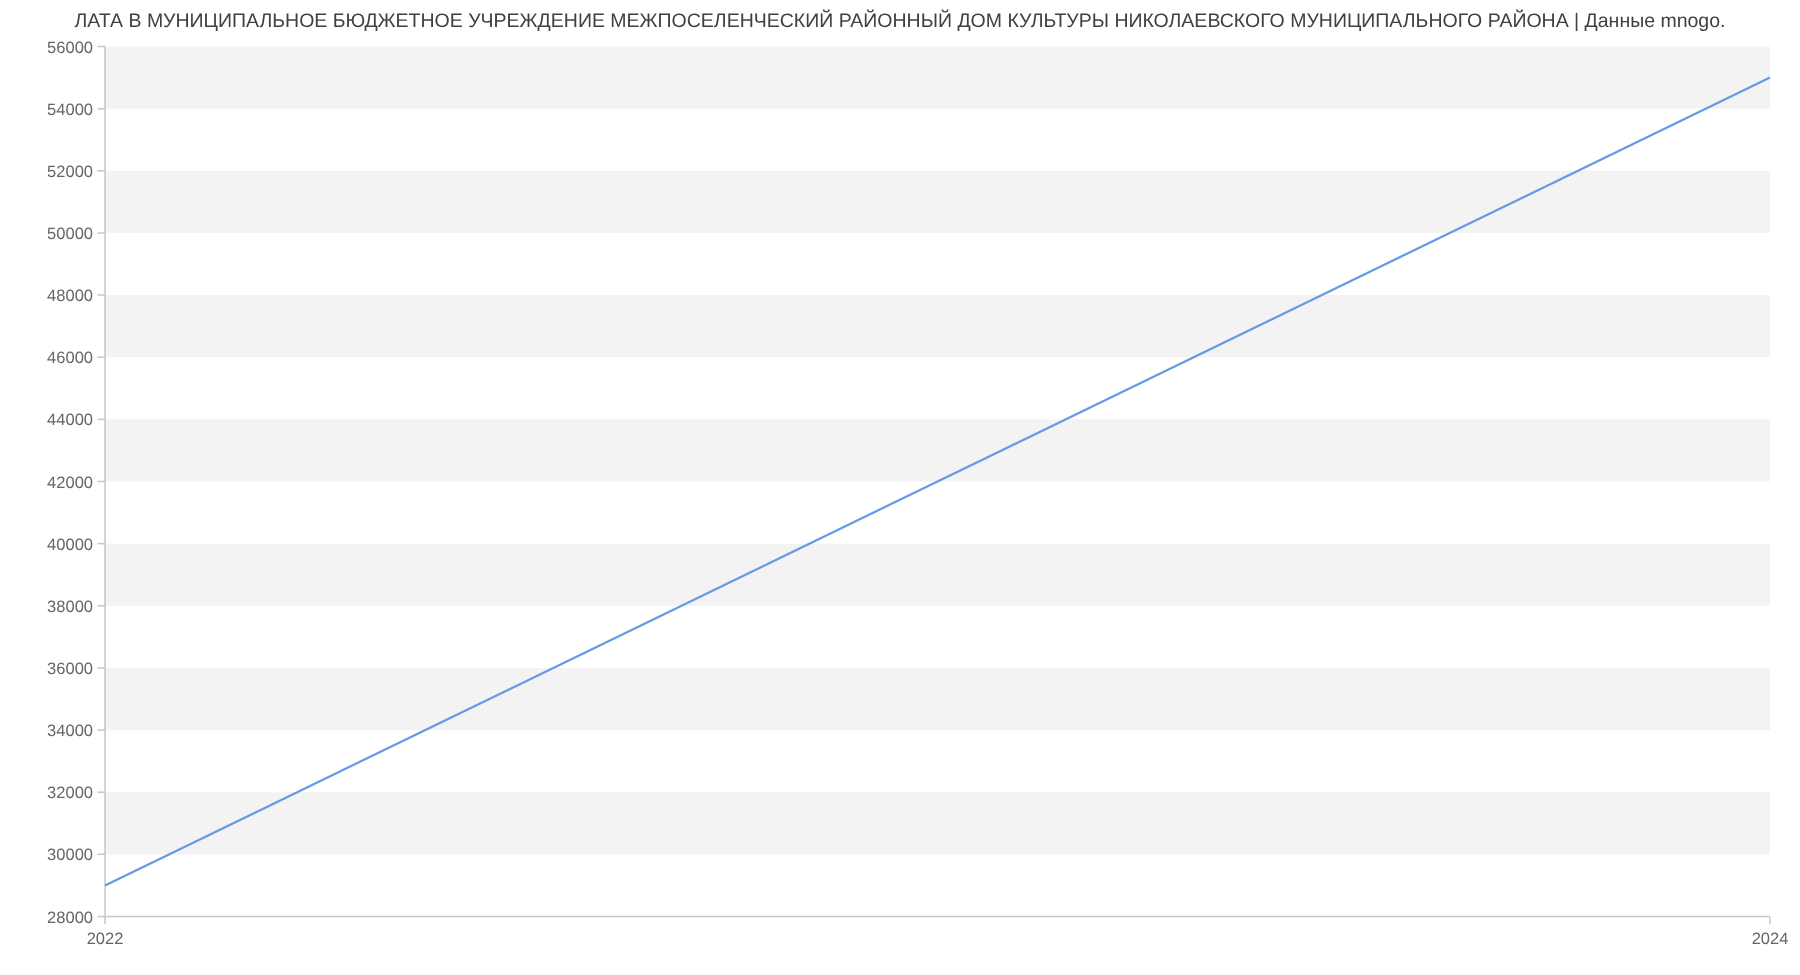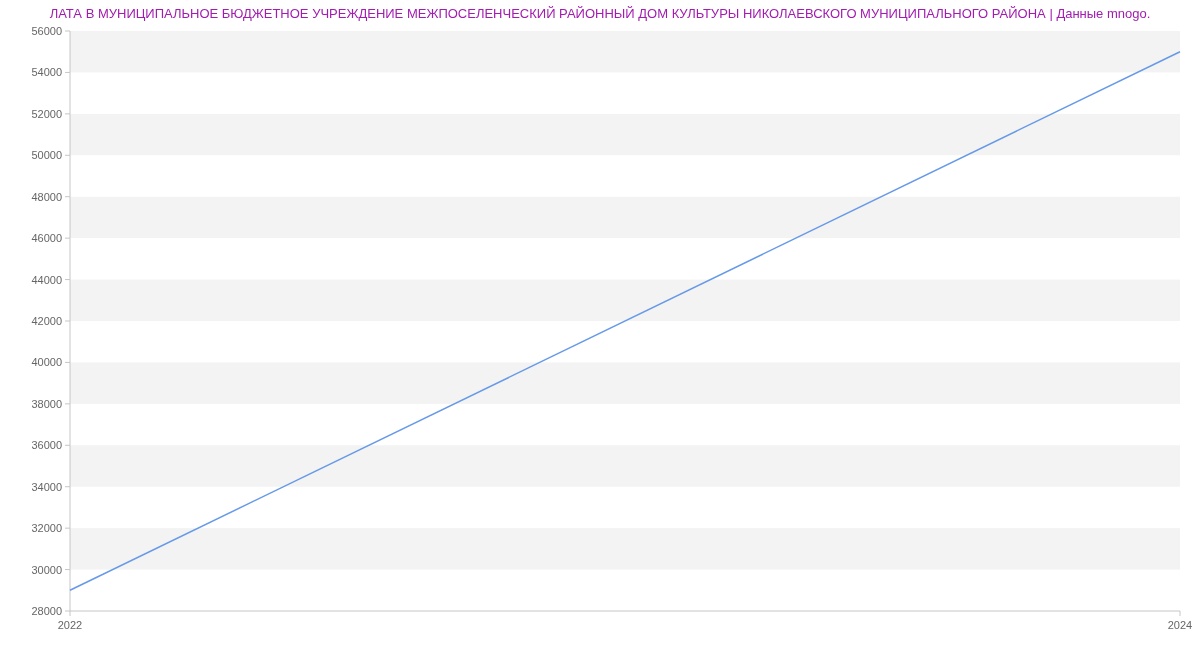--- a/index.html
+++ b/index.html
@@ -6,21 +6,21 @@
     margin: 0;
     padding: 0;
     width: 1200px;
     height: 650px;
     font-family: Verdana, Geneva, sans-serif;
     background: #ffffff;
     overflow: hidden;
   }
   .title {
     font-size: 13px;
-    color: #a21caf;
+    color: #404040;
     text-align: center;
     padding: 6px 0 0 0;
     white-space: nowrap;
     overflow: hidden;
     width: 100%;
   }
   .chart-wrap {
     position: relative;
     width: 1200px;
     height: 620px;

